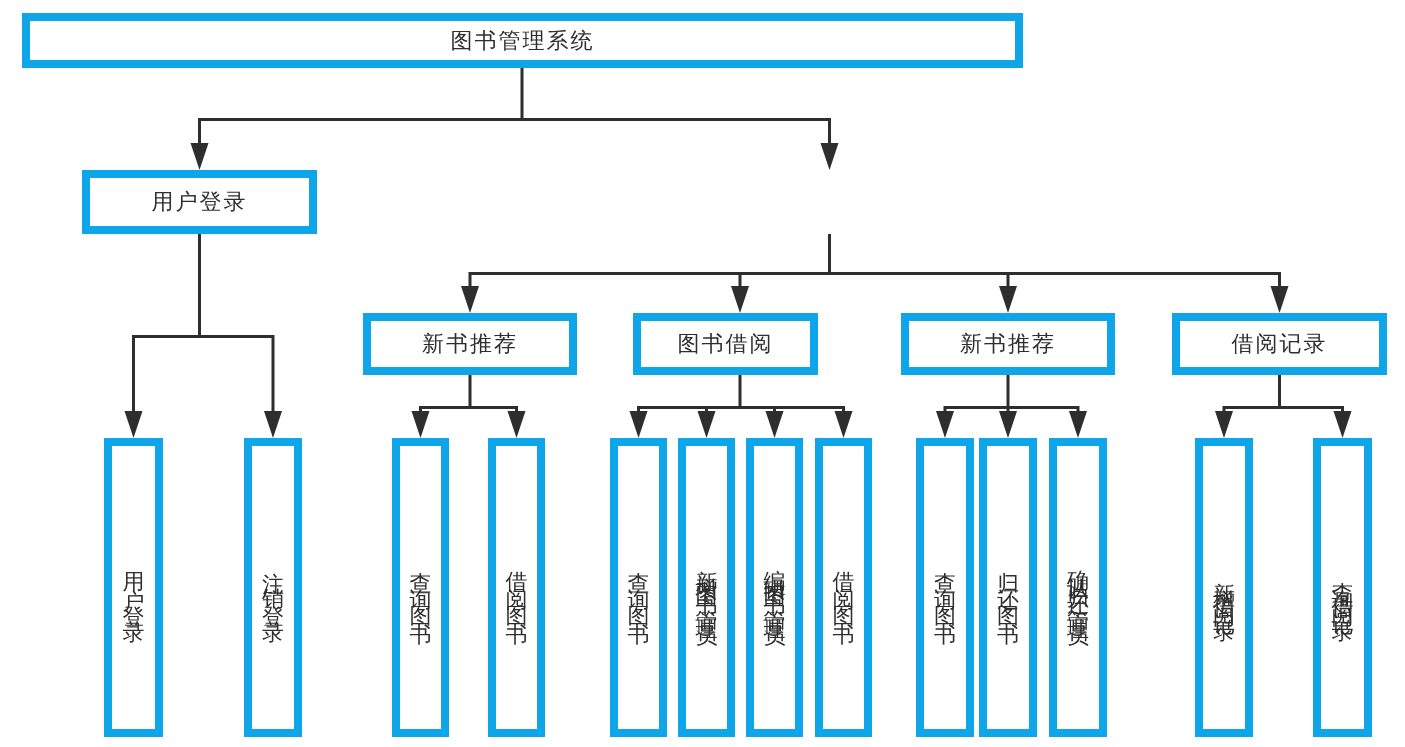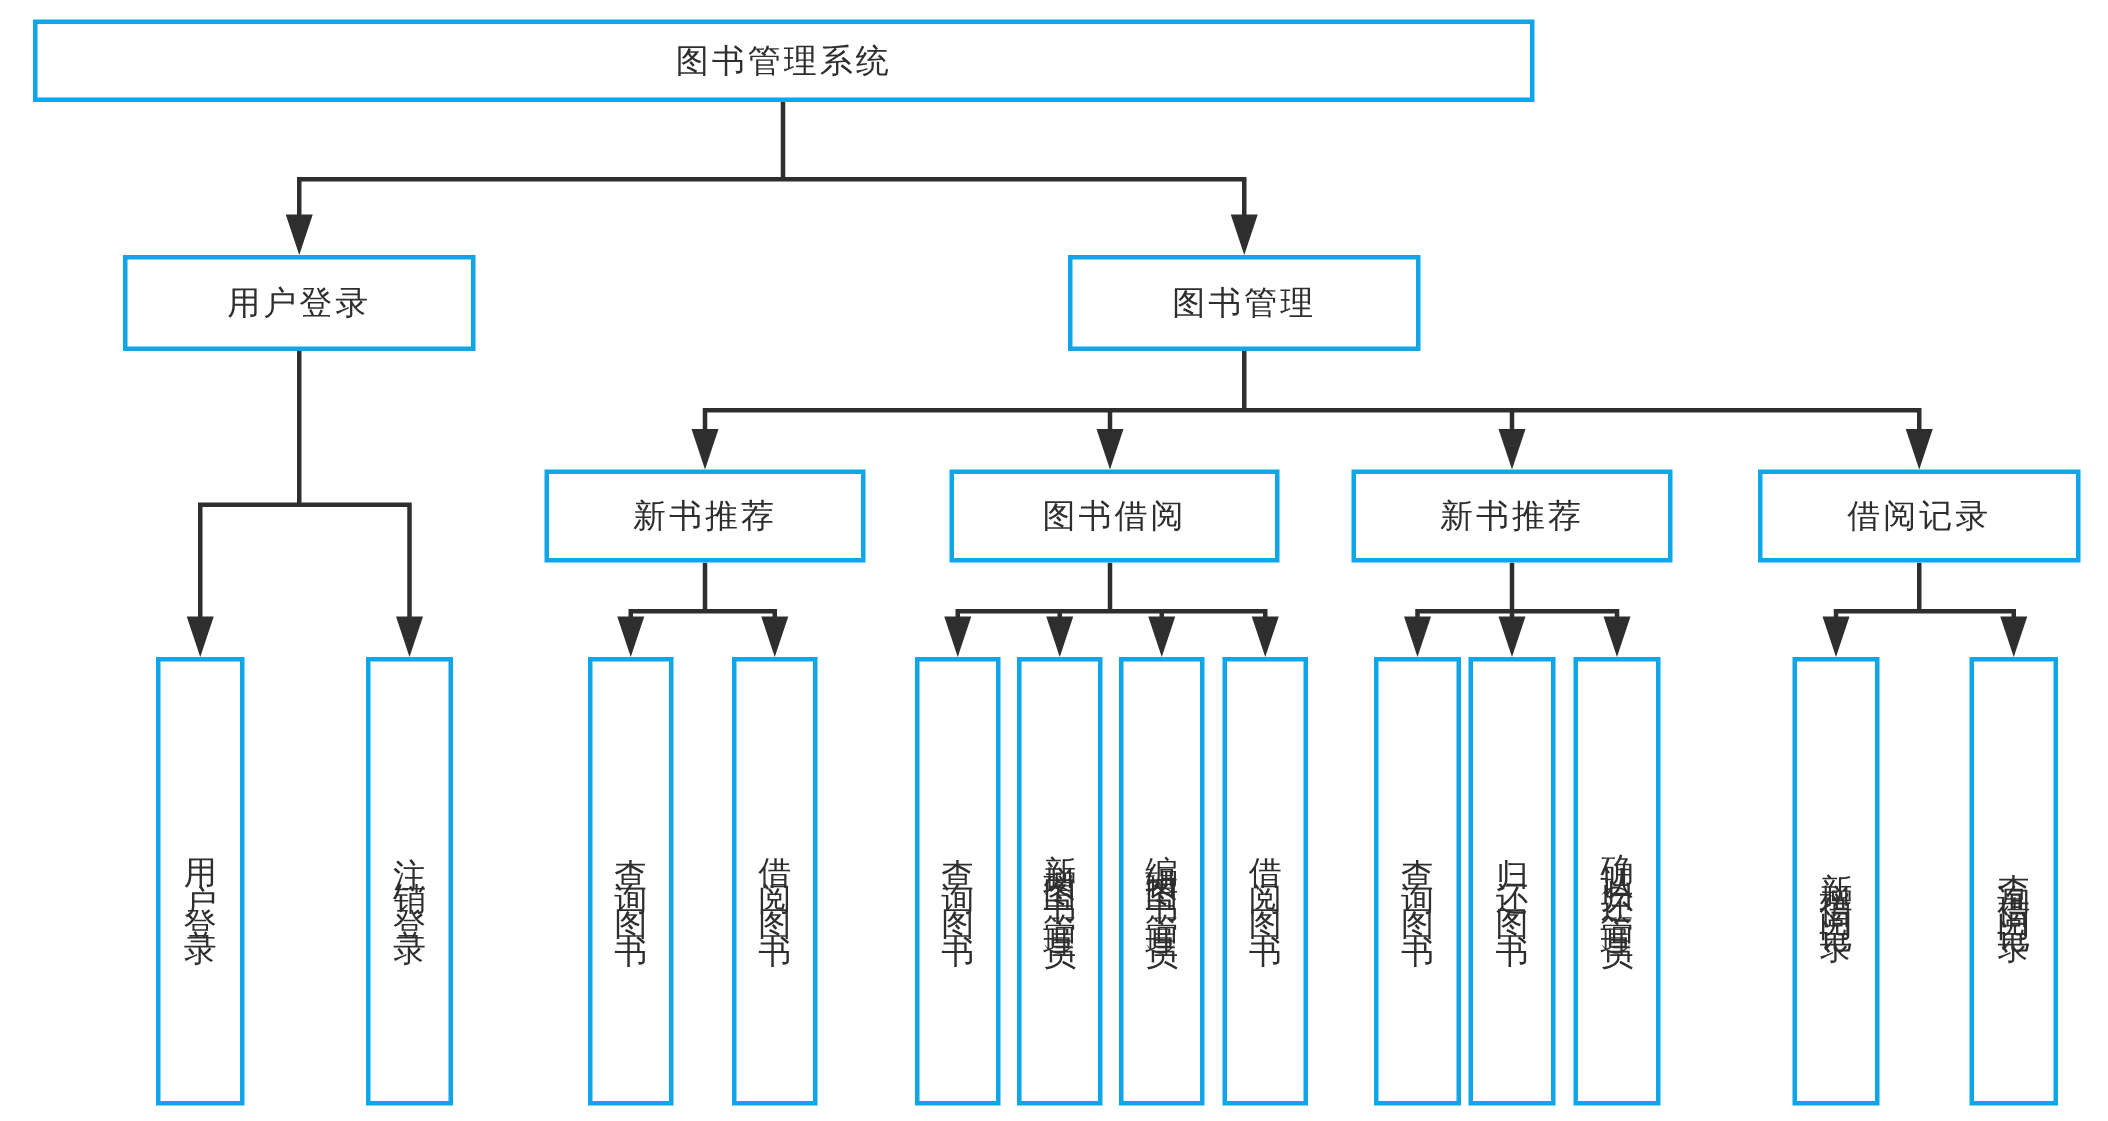--- a/index.html
+++ b/index.html
@@ -18,21 +18,21 @@
   .wires {
     position: absolute;
     left: 0;
     top: 0;
     pointer-events: none;
   }
   .box {
     position: absolute;
     box-sizing: border-box;
     background: #ffffff;
-    border: 3px solid #0ea5e9;
+    border: 8px solid #0ea5e9;
     color: #2e2e2e;
     display: flex;
     align-items: center;
     justify-content: center;
     font-size: 22px;
   }
   .box .hlabel {
     letter-spacing: 2px;
     white-space: nowrap;
   }
@@ -98,28 +98,25 @@
     </g>
   </svg>
 
   <div class="box" style="left:22px; top:13px; width:1001px; height:55px;">
     <span class="hlabel">图书管理系统</span>
   </div>
 
   <div class="box" style="left:82px; top:170px; width:235px; height:64px;">
     <span class="hlabel">用户登录</span>
   </div>
-  <div class="box" style="left:712px; top:170px; width:235px; height:64px;">
-    <span class="hlabel">图书管理</span>
-  </div>
 
   <div class="box" style="left:363px; top:313px; width:214px; height:62px;">
     <span class="hlabel">新书推荐</span>
   </div>
-  <div class="box" style="left:633px; top:313px; width:220px; height:62px;">
+  <div class="box" style="left:633px; top:313px; width:185px; height:62px;">
     <span class="hlabel">图书借阅</span>
   </div>
   <div class="box" style="left:901px; top:313px; width:214px; height:62px;">
     <span class="hlabel">新书推荐</span>
   </div>
   <div class="box" style="left:1172px; top:313px; width:215px; height:62px;">
     <span class="hlabel">借阅记录</span>
   </div>
 
   <div class="box" style="left:104px; top:438px; width:59px; height:299px;">

